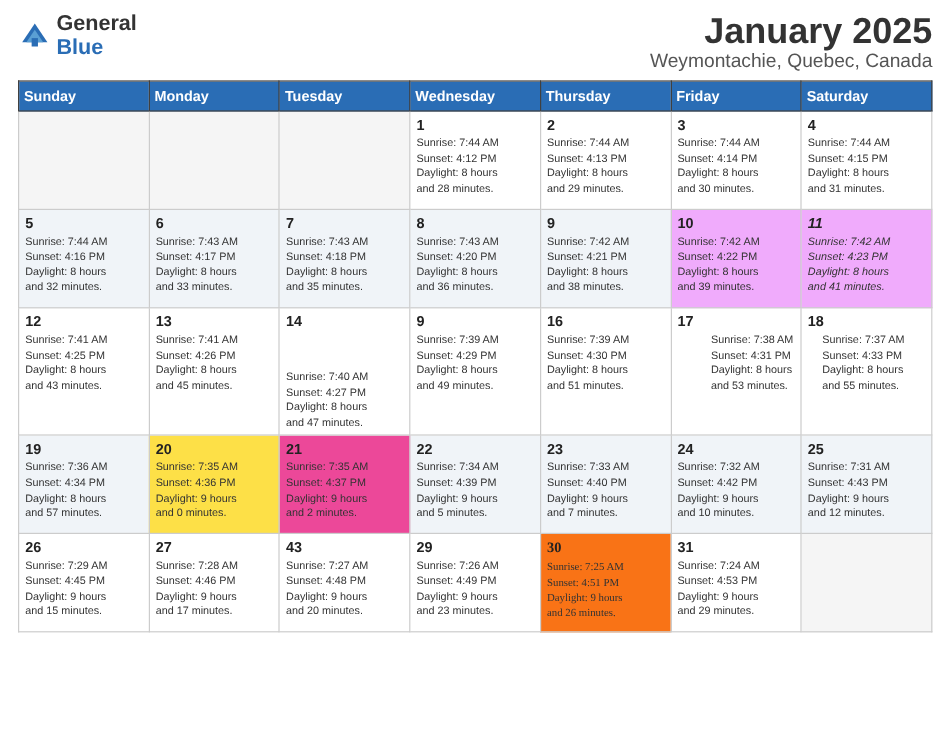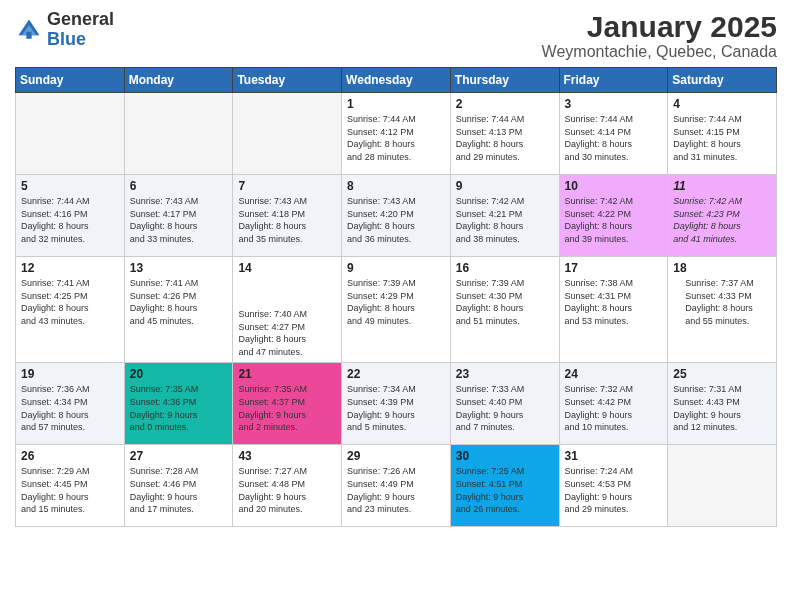--- a/index.html
+++ b/index.html
@@ -251,42 +251,42 @@
           </td>
           <td style="background: rgb(255, 255, 255);">
             <div class="day-number">16</div>
             <div class="day-info" style="white-space: pre-line;">Sunrise: 7:39 AM
 Sunset: 4:30 PM
 Daylight: 8 hours
 and 51 minutes.</div>
           </td>
           <td style="background: rgb(255, 255, 255);">
             <div class="day-number">17</div>
-            <div class="day-info" style="white-space: pre-line;">Sunrise: 7:38 AM
+            <div class="day-info" style="white-space: pre-line; margin-left: 28px;">Sunrise: 7:38 AM
 Sunset: 4:31 PM
 Daylight: 8 hours
 and 53 minutes.</div>
           </td>
           <td style="background: rgb(255, 255, 255);">
             <div class="day-number">18</div>
             <div class="day-info" style="white-space: pre-line; margin-left: 12px;">Sunrise: 7:37 AM
 Sunset: 4:33 PM
 Daylight: 8 hours
 and 55 minutes.</div>
           </td>
         </tr>
         <tr>
           <td style="background: rgb(240, 244, 248);">
             <div class="day-number">19</div>
             <div class="day-info" style="white-space: pre-line;">Sunrise: 7:36 AM
 Sunset: 4:34 PM
 Daylight: 8 hours
 and 57 minutes.</div>
           </td>
-          <td style="background: #14b8a6;">
+          <td style="background: #fde047;">
             <div class="day-number">20</div>
             <div class="day-info" style="white-space: pre-line;">Sunrise: 7:35 AM
 Sunset: 4:36 PM
 Daylight: 9 hours
 and 0 minutes.</div>
           </td>
           <td style="background: #ec4899;">
             <div class="day-number">21</div>
             <div class="day-info" style="white-space: pre-line;">Sunrise: 7:35 AM
 Sunset: 4:37 PM
@@ -344,21 +344,21 @@
 Daylight: 9 hours
 and 20 minutes.</div>
           </td>
           <td style="background: rgb(255, 255, 255);">
             <div class="day-number">29</div>
             <div class="day-info" style="white-space: pre-line;">Sunrise: 7:26 AM
 Sunset: 4:49 PM
 Daylight: 9 hours
 and 23 minutes.</div>
           </td>
-          <td style="background: #0ea5e9;">
+          <td style="background: #f97316; font-family: Liberation Serif, serif;">
             <div class="day-number">30</div>
             <div class="day-info" style="white-space: pre-line;">Sunrise: 7:25 AM
 Sunset: 4:51 PM
 Daylight: 9 hours
 and 26 minutes.</div>
           </td>
           <td style="background: rgb(255, 255, 255);">
             <div class="day-number">31</div>
             <div class="day-info" style="white-space: pre-line;">Sunrise: 7:24 AM
 Sunset: 4:53 PM

